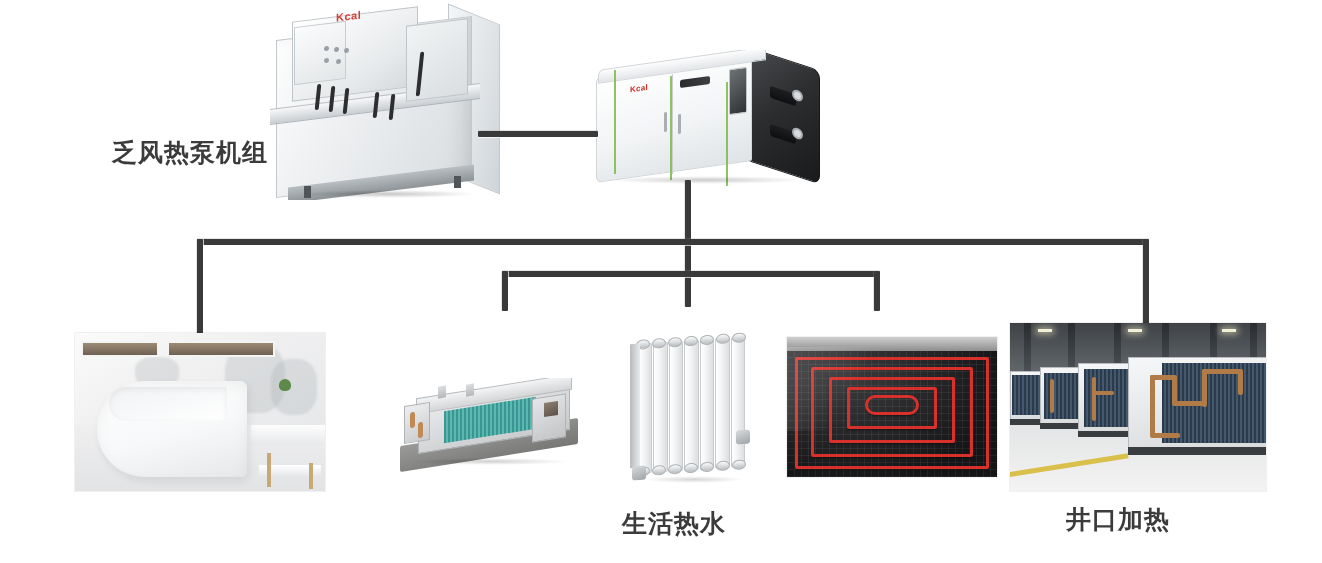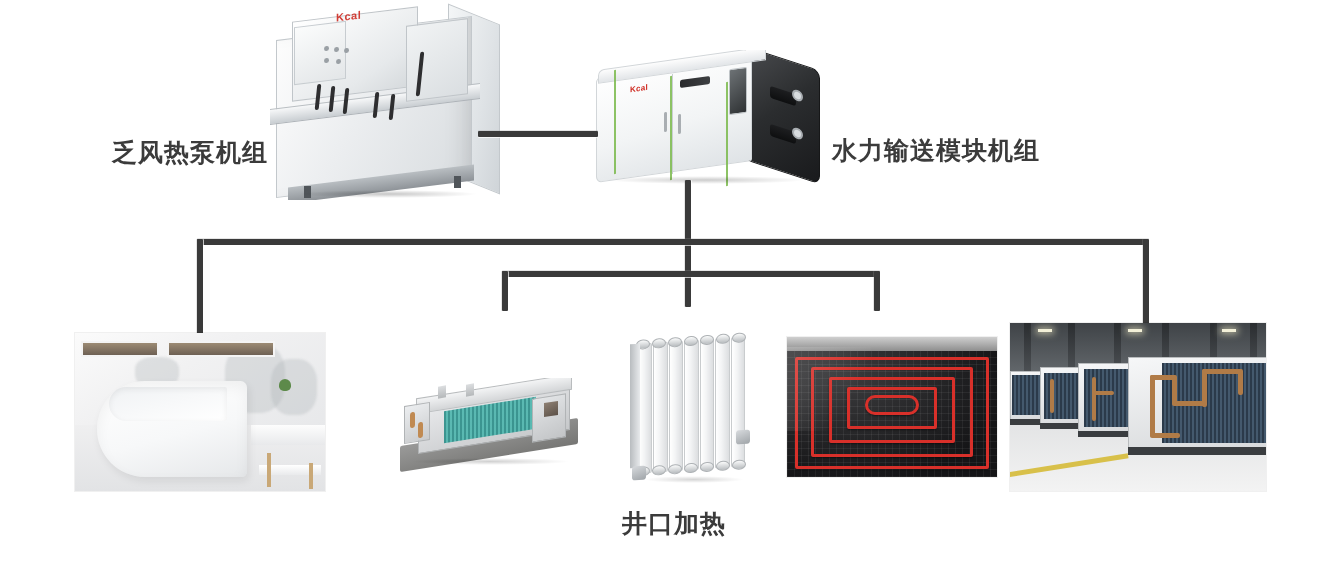--- a/index.html
+++ b/index.html
@@ -305,21 +305,20 @@
     <div class="hy-logo">Kcal</div>
     <div class="hy-screen"></div>
     <div class="hy-glass"></div>
     <div class="hy-port" style="left:178px;top:40px;"></div>
     <div class="hy-flange" style="left:200px;top:40px;"></div>
     <div class="hy-port" style="left:178px;top:78px;"></div>
     <div class="hy-flange" style="left:200px;top:78px;"></div>
     <div class="hy-shadow"></div>
   </div>
 
-  <div class="label" style="left:832px; top:134px;">水力输送模块机组</div>
 
   <div class="line h" style="left:478px; top:131px; width:120px;"></div>
 
   <div class="line v" style="left:685px; top:180px; height:127px;"></div>
 
   <div class="line h" style="left:197px; top:239px; width:952px;"></div>
   <div class="line v" style="left:197px; top:239px; height:96px;"></div>
   <div class="line v" style="left:1143px; top:239px; height:86px;"></div>
 
   <div class="line h" style="left:502px; top:271px; width:378px;"></div>
@@ -386,21 +385,21 @@
       <div class="rad-cap"></div>
       <div class="rad-cap"></div>
       <div class="rad-cap"></div>
     </div>
     <div class="rad-side"></div>
     <div class="rad-valve" style="left:2px;top:136px;"></div>
     <div class="rad-valve" style="left:106px;top:100px;"></div>
     <div class="rad-shadow"></div>
   </div>
 
-  <div class="label" style="left:622px; top:507px;">井口加热</div>
+  <div class="label" style="left:622px; top:507px;">生活热水</div>
 
   <div id="photo-floor" class="photo photo-border">
     <div class="uf-mat"></div>
     <div class="uf-top"></div>
     <div class="uf-loop" style="left:8px;top:20px;right:8px;bottom:8px;"></div>
     <div class="uf-loop" style="left:24px;top:30px;right:24px;bottom:20px;"></div>
     <div class="uf-loop" style="left:42px;top:40px;right:42px;bottom:34px;"></div>
     <div class="uf-loop" style="left:60px;top:50px;right:60px;bottom:48px;"></div>
     <div class="uf-loop" style="left:78px;top:58px;right:78px;bottom:62px;border-radius:14px;"></div>
     <div class="uf-glare"></div>
@@ -441,14 +440,15 @@
     <div class="well-cu" style="left:140px;top:52px;width:26px;height:5px;"></div>
     <div class="well-cu" style="left:162px;top:52px;width:5px;height:30px;"></div>
     <div class="well-cu" style="left:162px;top:78px;width:34px;height:5px;"></div>
     <div class="well-cu" style="left:192px;top:46px;width:5px;height:38px;"></div>
     <div class="well-cu" style="left:192px;top:46px;width:40px;height:5px;"></div>
     <div class="well-cu" style="left:228px;top:46px;width:5px;height:26px;"></div>
     <div class="well-cu" style="left:140px;top:110px;width:30px;height:5px;"></div>
     <div class="well-foot" style="left:118px;top:124px;width:144px;height:8px;"></div>
   </div>
 
+  <div class="label" style="left:1066px; top:503px;">井口加热</div>
 
 </div>
 
 </body></html>

